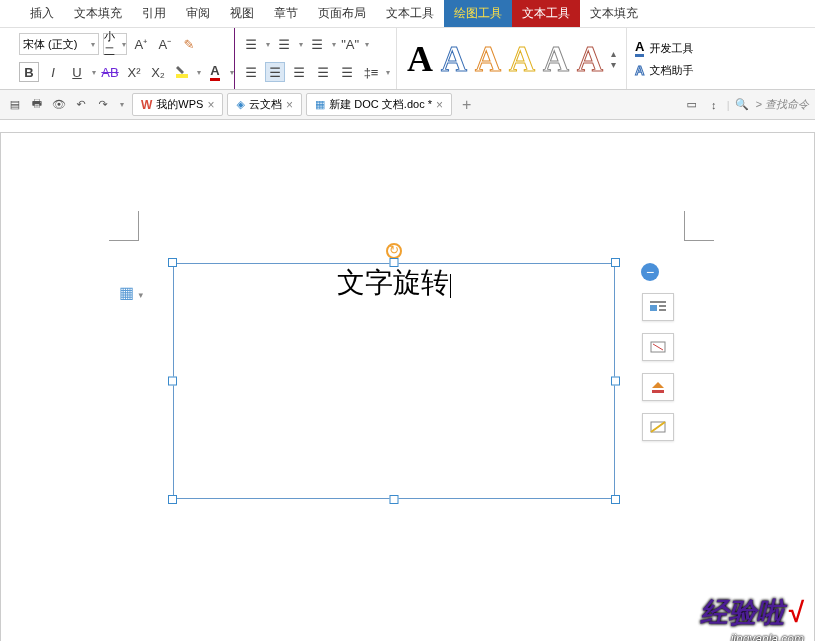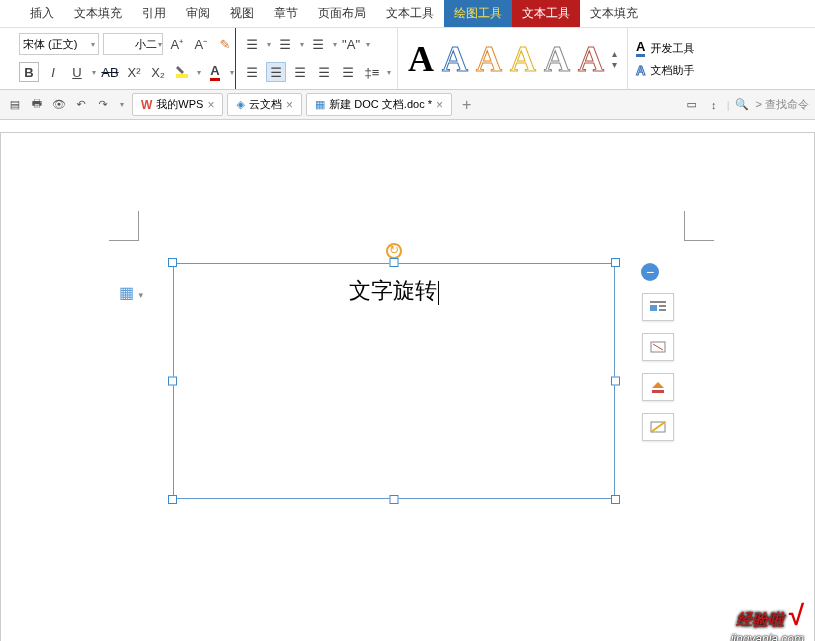--- a/index.html
+++ b/index.html
@@ -9,21 +9,21 @@
     .menu-bar { display: flex; align-items: center; height: 28px; background: #fff; border-bottom: 1px solid #e0e0e0; font-size: 12px; padding-left: 20px; }
     .menu-item { padding: 5px 10px; color: #333; cursor: pointer; }
     .menu-item.active1 { background: #2e74b5; color: #fde047; }
     .menu-item.active2 { background: #b91c1c; color: #fff; }
     
     
     .ribbon { display: flex; height: 62px; background: #fff; border-bottom: 1px solid #d0d0d0; }
     .ribbon-left { display: flex; flex-direction: column; padding: 2px 0; border-right: 1px solid #701a75; margin-left: 19px; }
     .ribbon-row { display: flex; align-items: center; gap: 4px; height: 28px; }
     .font-select { width: 80px; height: 22px; border: 1px solid #ccc; font-size: 11px; padding: 0 3px; display: flex; align-items: center; justify-content: space-between; }
-    .size-select { width: 60px; height: 22px; border: 1px solid #ccc; font-size: 11px; display: flex; align-items: center; justify-content: flex-end; }
+    .size-select { width: 24px; height: 22px; border: 1px solid #ccc; font-size: 11px; display: flex; align-items: center; justify-content: flex-start; }
     .rib-btn { width: 20px; height: 20px; display: inline-flex; align-items: center; justify-content: center; font-size: 13px; cursor: pointer; color: #444; }
     .rib-btn.bold { font-weight: bold; border: 1px solid #bbb; }
     .dropdown-arrow { font-size: 8px; color: #888; margin-left: 1px; }
     
     .ribbon-mid { display: flex; flex-direction: column; padding: 2px 6px; border-right: 1px solid #e0e0e0; }
     
     .ribbon-styles { display: flex; align-items: center; gap: 8px; padding: 0 10px; border-right: 1px solid #e0e0e0; }
     .style-A { font-size: 36px; font-weight: bold; font-family: "Times New Roman", serif; cursor: pointer; }
     .style-more { display: flex; flex-direction: column; gap: 2px; font-size: 10px; color: #666; cursor: pointer; }
     
@@ -31,54 +31,54 @@
     .ribbon-right-item { display: flex; align-items: center; gap: 5px; cursor: pointer; }
     
     
     .tab-bar { display: flex; align-items: center; height: 30px; background: #f5f5f5; border-bottom: 1px solid #d0d0d0; padding: 0 6px; font-size: 11px; gap: 4px; }
     .tab-icon { width: 18px; height: 18px; display: flex; align-items: center; justify-content: center; color: #555; cursor: pointer; }
     .tab { display: flex; align-items: center; gap: 4px; padding: 3px 8px; background: #fff; border: 1px solid #ccc; border-radius: 2px; cursor: pointer; }
     .tab.active { background: #fff; }
     .tab-close { color: #888; font-size: 12px; cursor: pointer; }
     .tab-add { font-size: 16px; color: #888; cursor: pointer; padding: 0 6px; }
     .tab-spacer { flex: 1; }
-    .search-hint { color: #888; }
+    .search-hint { color: #888; font-style: italic; }
     
     
     .doc-area { position: relative; width: 815px; height: 521px; background: #fff; margin-top: 12px; border: 1px solid #ccc; margin-left: 0; }
     .page-corner { position: absolute; width: 30px; height: 30px; }
     .corner-tl { left: 108px; top: 78px; border-right: 1px solid #999; border-bottom: 1px solid #999; }
     .corner-tr { right: 100px; top: 78px; border-left: 1px solid #999; border-bottom: 1px solid #999; }
     
     
     .textbox-container { position: absolute; left: 172px; top: 130px; width: 442px; height: 236px; }
     .rotate-handle { position: absolute; left: 50%; top: -20px; transform: translateX(-50%); width: 16px; height: 16px; border-radius: 50%; border: 2px solid #f0a030; background: #fff; cursor: pointer; }
     .rotate-handle::after { content: "↻"; position: absolute; left: 1px; top: -2px; font-size: 12px; color: #f0a030; }
     .textbox { position: absolute; left: 0; top: 0; width: 100%; height: 100%; border: 1px solid #6699cc; background: #fff; }
     .handle { position: absolute; width: 9px; height: 9px; background: #fff; border: 1.5px solid #3a8acc; }
     .h-tl { left: -5px; top: -5px; } .h-tr { right: -5px; top: -5px; }
     .h-bl { left: -5px; bottom: -5px; } .h-br { right: -5px; bottom: -5px; }
     .h-t { left: 50%; top: -5px; transform: translateX(-50%); }
     .h-b { left: 50%; bottom: -5px; transform: translateX(-50%); }
     .h-l { left: -5px; top: 50%; transform: translateY(-50%); }
     .h-r { right: -5px; top: 50%; transform: translateY(-50%); }
-    .textbox-text { position: absolute; left: 50%; top: 12px; transform: translateX(-50%); font-size: 22px; font-family: "SimSun", serif; }
+    .textbox-text { position: absolute; left: 50%; top: 0; transform: translateX(-50%); font-size: 28px; font-family: "SimSun", serif; }
     .text-cursor { display: inline-block; width: 1px; height: 24px; background: #000; vertical-align: middle; margin-left: 1px; }
     
     
     .float-minus { position: absolute; right: 155px; top: 130px; width: 18px; height: 18px; border-radius: 50%; background: #4a90d9; color: #fff; display: flex; align-items: center; justify-content: center; font-size: 14px; cursor: pointer; }
     .float-panel { position: absolute; right: 140px; top: 160px; display: flex; flex-direction: column; gap: 12px; }
     .float-btn { width: 32px; height: 28px; background: #fff; border: 1px solid #ccc; box-shadow: 0 1px 2px rgba(0,0,0,0.1); display: flex; align-items: center; justify-content: center; cursor: pointer; font-size: 14px; }
     
     
     .side-icon { position: absolute; left: 118px; top: 150px; color: #5b9bd5; font-size: 16px; cursor: pointer; }
     
     
     .watermark { position: absolute; right: 10px; bottom: 6px; text-align: right; }
-    .wm-cn { font-size: 16px; font-weight: bold; font-style: italic; color: #b91c1c; text-shadow: 0 0 3px #000, 0 0 3px #000; }
+    .wm-cn { font-size: 28px; font-weight: bold; font-style: italic; color: #4c1d95; text-shadow: 0 0 3px #000, 0 0 3px #000; }
     .wm-check { color: #d00; font-size: 28px; font-weight: bold; }
     .wm-en { font-size: 12px; font-style: italic; color: #fff; text-shadow: 0 0 2px #000, 0 0 2px #000; }
     
     svg { display: block; }
   </style>
 </head>
 <body>
 
 <div class="menu-bar">
   <span class="menu-item">插入</span>
@@ -107,21 +107,21 @@
       </div>
       <span class="rib-btn">A⁺</span>
       <span class="rib-btn">A⁻</span>
       <span class="rib-btn" style="color:#d07a3a">✎</span>
     </div>
     <div class="ribbon-row">
       <span class="rib-btn bold">B</span>
       <span class="rib-btn" style="font-style:italic">I</span>
       <span class="rib-btn" style="text-decoration:underline">U</span>
       <span class="dropdown-arrow">▾</span>
-      <span class="rib-btn" style="color:#0f172a;text-decoration:line-through">AB</span>
+      <span class="rib-btn" style="color:#6d28d9;text-decoration:line-through">AB</span>
       <span class="rib-btn">X²</span>
       <span class="rib-btn">X₂</span>
       <span class="rib-btn">
         <svg width="16" height="16">
             <rect x="2" y="10" width="12" height="4" fill="#ffeb3b"></rect>
             <path d="M4 2 L10 8 L8 10 L2 4 Z" fill="#666"></path>
           </svg>
       </span>
       <span class="dropdown-arrow">▾</span>
       <span class="rib-btn">

